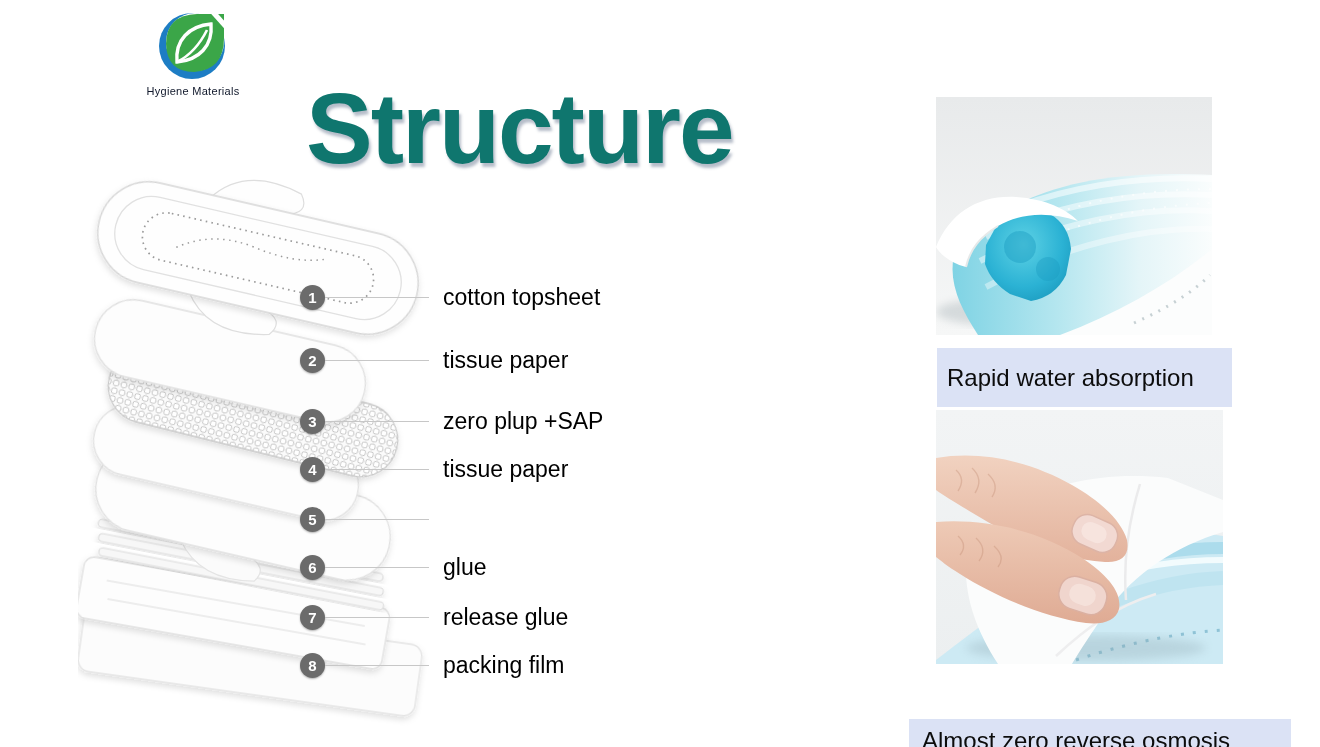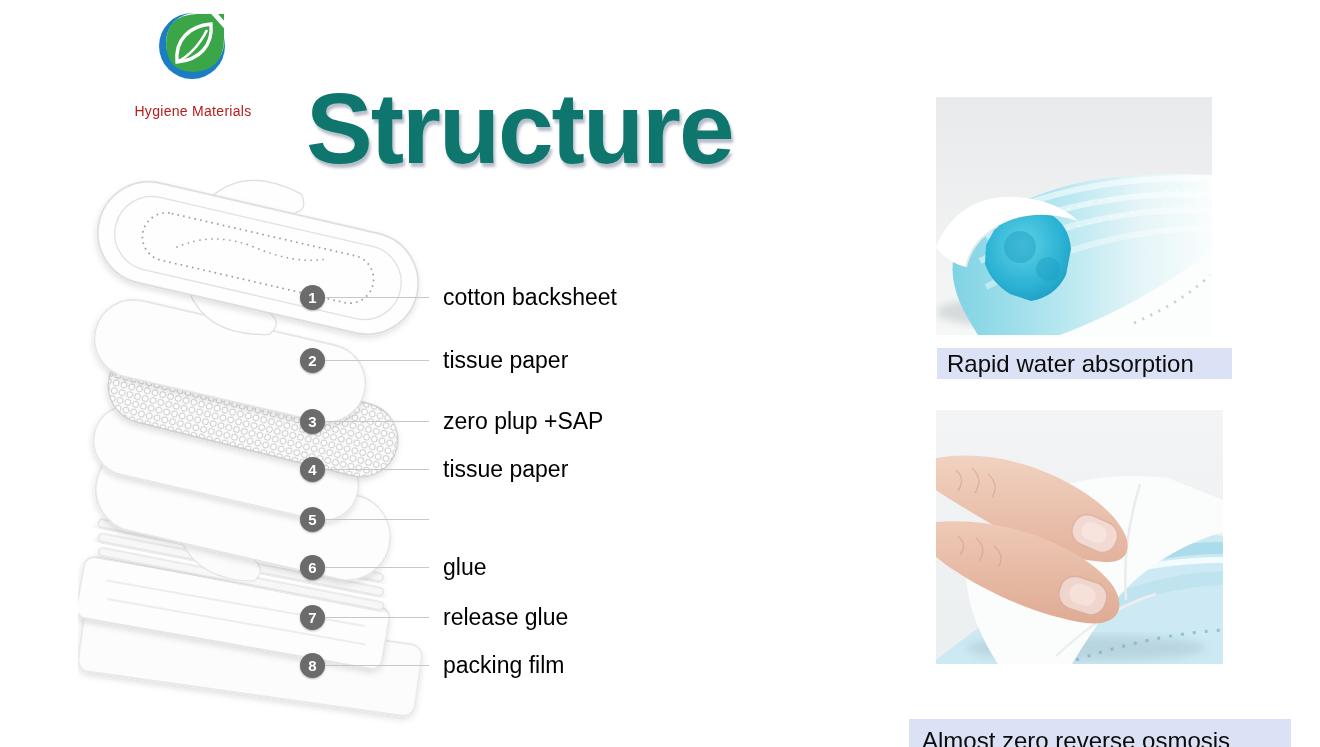--- a/index.html
+++ b/index.html
@@ -4,21 +4,21 @@
 <style>
   html,body{margin:0;padding:0;background:#888;}
   .slide{
     position:relative;width:1320px;height:747px;background:#ffffff;
     font-family:"Liberation Sans","DejaVu Sans",sans-serif;overflow:hidden;margin:0 auto;
   }
   
   .logo{position:absolute;left:118px;top:8px;width:150px;text-align:center;}
   .logo-icon{display:block;margin:0 auto;}
   .logo-brand{display:block;margin-top:4px;font-size:24px;font-weight:bold;letter-spacing:1.5px;color:#1c1c1c;}
-  .logo-tagline{display:block;margin-top:21px;font-size:14px;color:#b91c1c;letter-spacing:.3px;}
+  .logo-tagline{display:block;margin-top:3px;font-size:11px;color:#0f172a;letter-spacing:.3px;}
   
   .page-title{
     position:absolute;left:306px;top:38px;font-size:100px;font-weight:bold;line-height:1;
     color:#0f766e;letter-spacing:-2px;text-shadow:2px 4px 3px rgba(45,65,100,.35);margin-top:40px;
   }
   
   .pad-diagram{position:absolute;left:78px;top:168px;}
   .layer-row{position:absolute;left:300px;display:flex;align-items:center;height:26px;}
   .layer-badge{
     width:25px;height:25px;border-radius:50%;background:#6b6b6b;color:#fff;
@@ -27,21 +27,21 @@
   }
   .layer-leader{width:104px;height:1px;background:#c7c7c7;flex:0 0 auto;}
   .layer-label{margin-left:14px;font-size:23px;color:#000;white-space:nowrap;}
   
   .photo{position:absolute;overflow:hidden;}
   .photo svg{display:block;}
   .caption{
     position:absolute;background:#dbe2f5;display:flex;align-items:center;
     font-size:24px;color:#0c0c0c;
   }
-  .caption-1{left:937px;top:348px;width:285px;height:31px;padding-left:10px;}
+  .caption-1{left:937px;top:348px;width:285px;height:59px;padding-left:10px;}
   .caption-2{left:909px;top:719px;width:369px;height:43px;padding-left:13px;}
 </style>
 </head>
 <body>
 
 <div class="slide">
 
   <div class="logo">
     <svg class="logo-icon" width="76" height="74" viewBox="0 0 76 74">
       <circle cx="37" cy="38" r="33" fill="#1d7dc4"></circle>
@@ -107,21 +107,21 @@
       <rect x="-163" y="-51" width="326" height="102" rx="51" fill="#fefefe" stroke="#d6d6d6" stroke-width="1.4" filter="url(#soft)"></rect>
       <rect x="-146" y="-37" width="292" height="74" rx="37" fill="none" stroke="#e1e1e1" stroke-width="1.3"></rect>
       <rect x="-118" y="-24" width="236" height="48" rx="24" fill="none" stroke="#9b9b9b" stroke-width="1.7" stroke-dasharray="1.6 4.2"></rect>
       <path d="M -82,8 Q -50,-16 -8,-10 Q 36,-2 66,-14" fill="none" stroke="#9b9b9b" stroke-width="1.5" stroke-dasharray="1.5 4.5"></path>
     </g>
   </svg>
 
   <div class="layer-row" style="top:284px">
     <span class="layer-badge">1</span>
     <span class="layer-leader"></span>
-    <span class="layer-label">cotton backsheet</span>
+    <span class="layer-label">cotton topsheet</span>
   </div>
   <div class="layer-row" style="top:347px">
     <span class="layer-badge">2</span>
     <span class="layer-leader"></span>
     <span class="layer-label">tissue paper</span>
   </div>
   <div class="layer-row" style="top:408px">
     <span class="layer-badge">3</span>
     <span class="layer-leader"></span>
     <span class="layer-label">zero plup +SAP</span>

